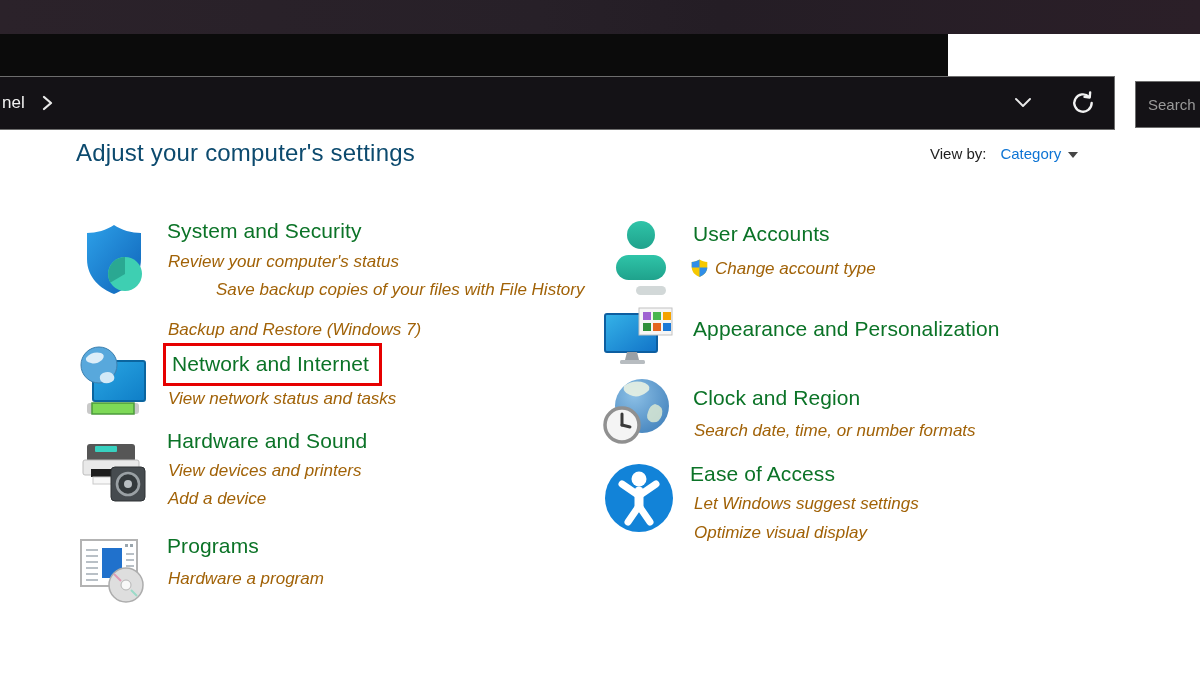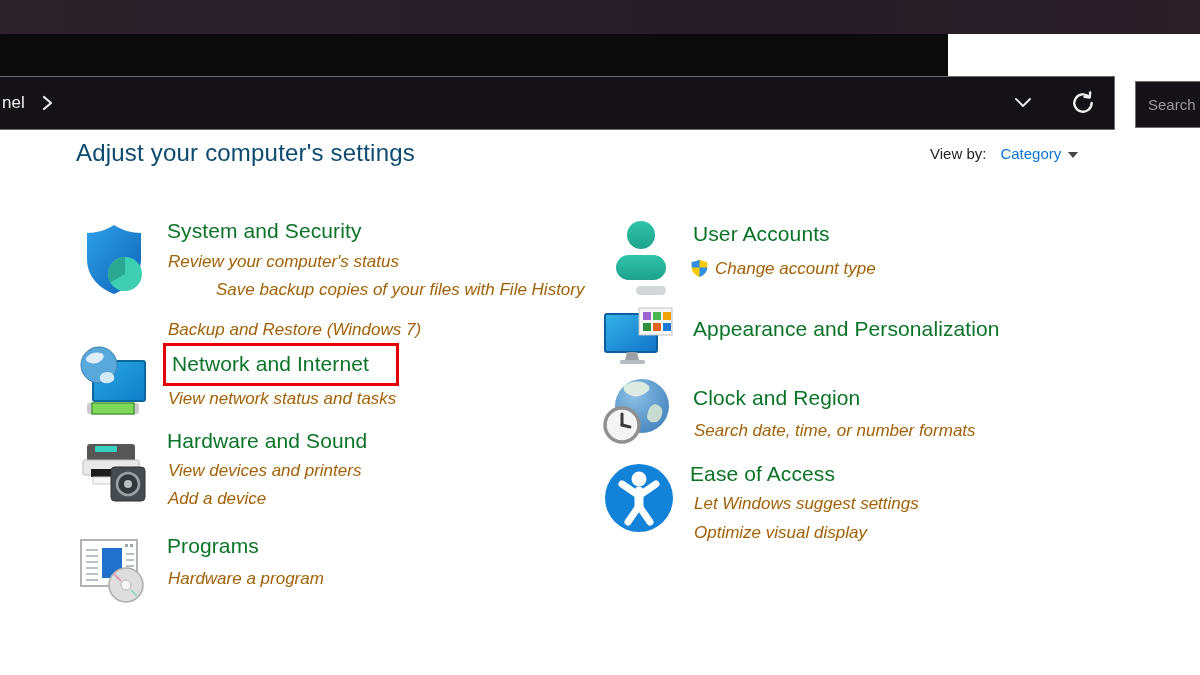--- a/index.html
+++ b/index.html
@@ -45,21 +45,21 @@
   .section{position:absolute;}
   .cat-title{
     font-size:21px;color:#0b7327;letter-spacing:.1px;cursor:pointer;line-height:26px;white-space:nowrap;
   }
   .task-link{
     font-size:17px;color:#a16207;cursor:pointer;line-height:19px;white-space:nowrap;
     display:flex;align-items:center;gap:6px;font-style:italic;
   }
   .abs{position:absolute;}
   .hl-box{
-    position:absolute;border:3px solid #e60000;padding:5px 27px 6px 6px;background:transparent;
+    position:absolute;border:3px solid #e60000;padding:5px 10px 6px 6px;background:transparent;
   }
   .icon-wrap{position:absolute;}
 </style>
 </head>
 <body>
 
 <div class="top-strip"></div>
 <div class="nav-row">
   <div class="address-bar">
     <span class="crumb-text">nel</span>

